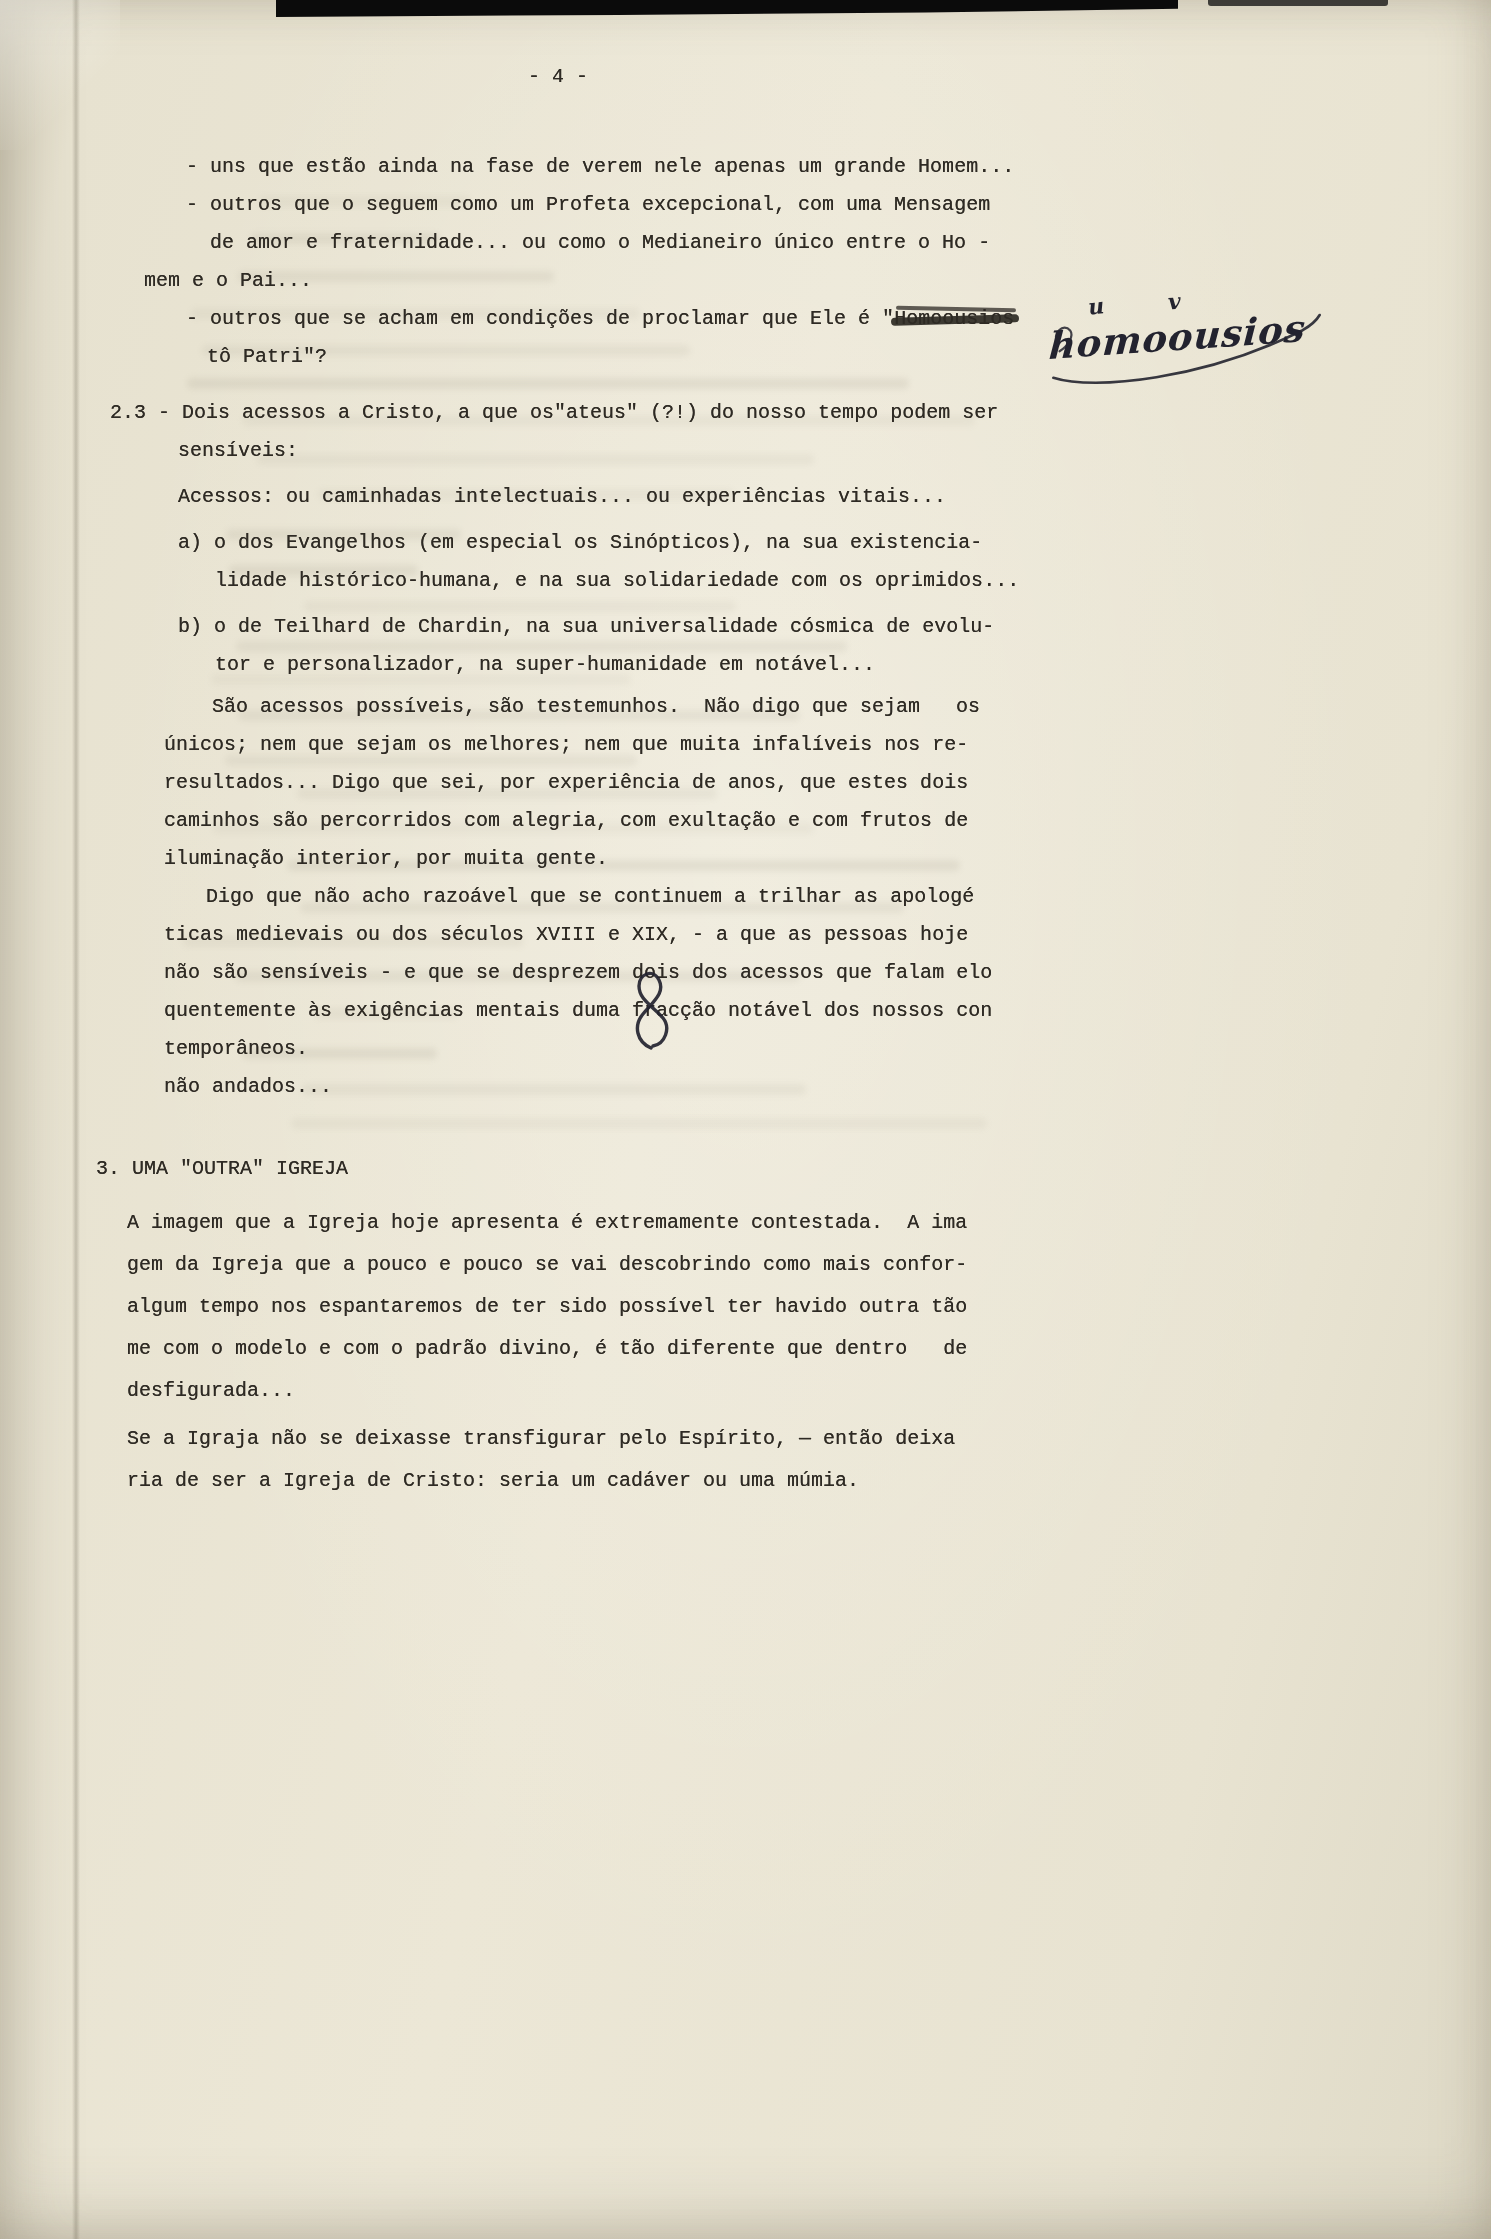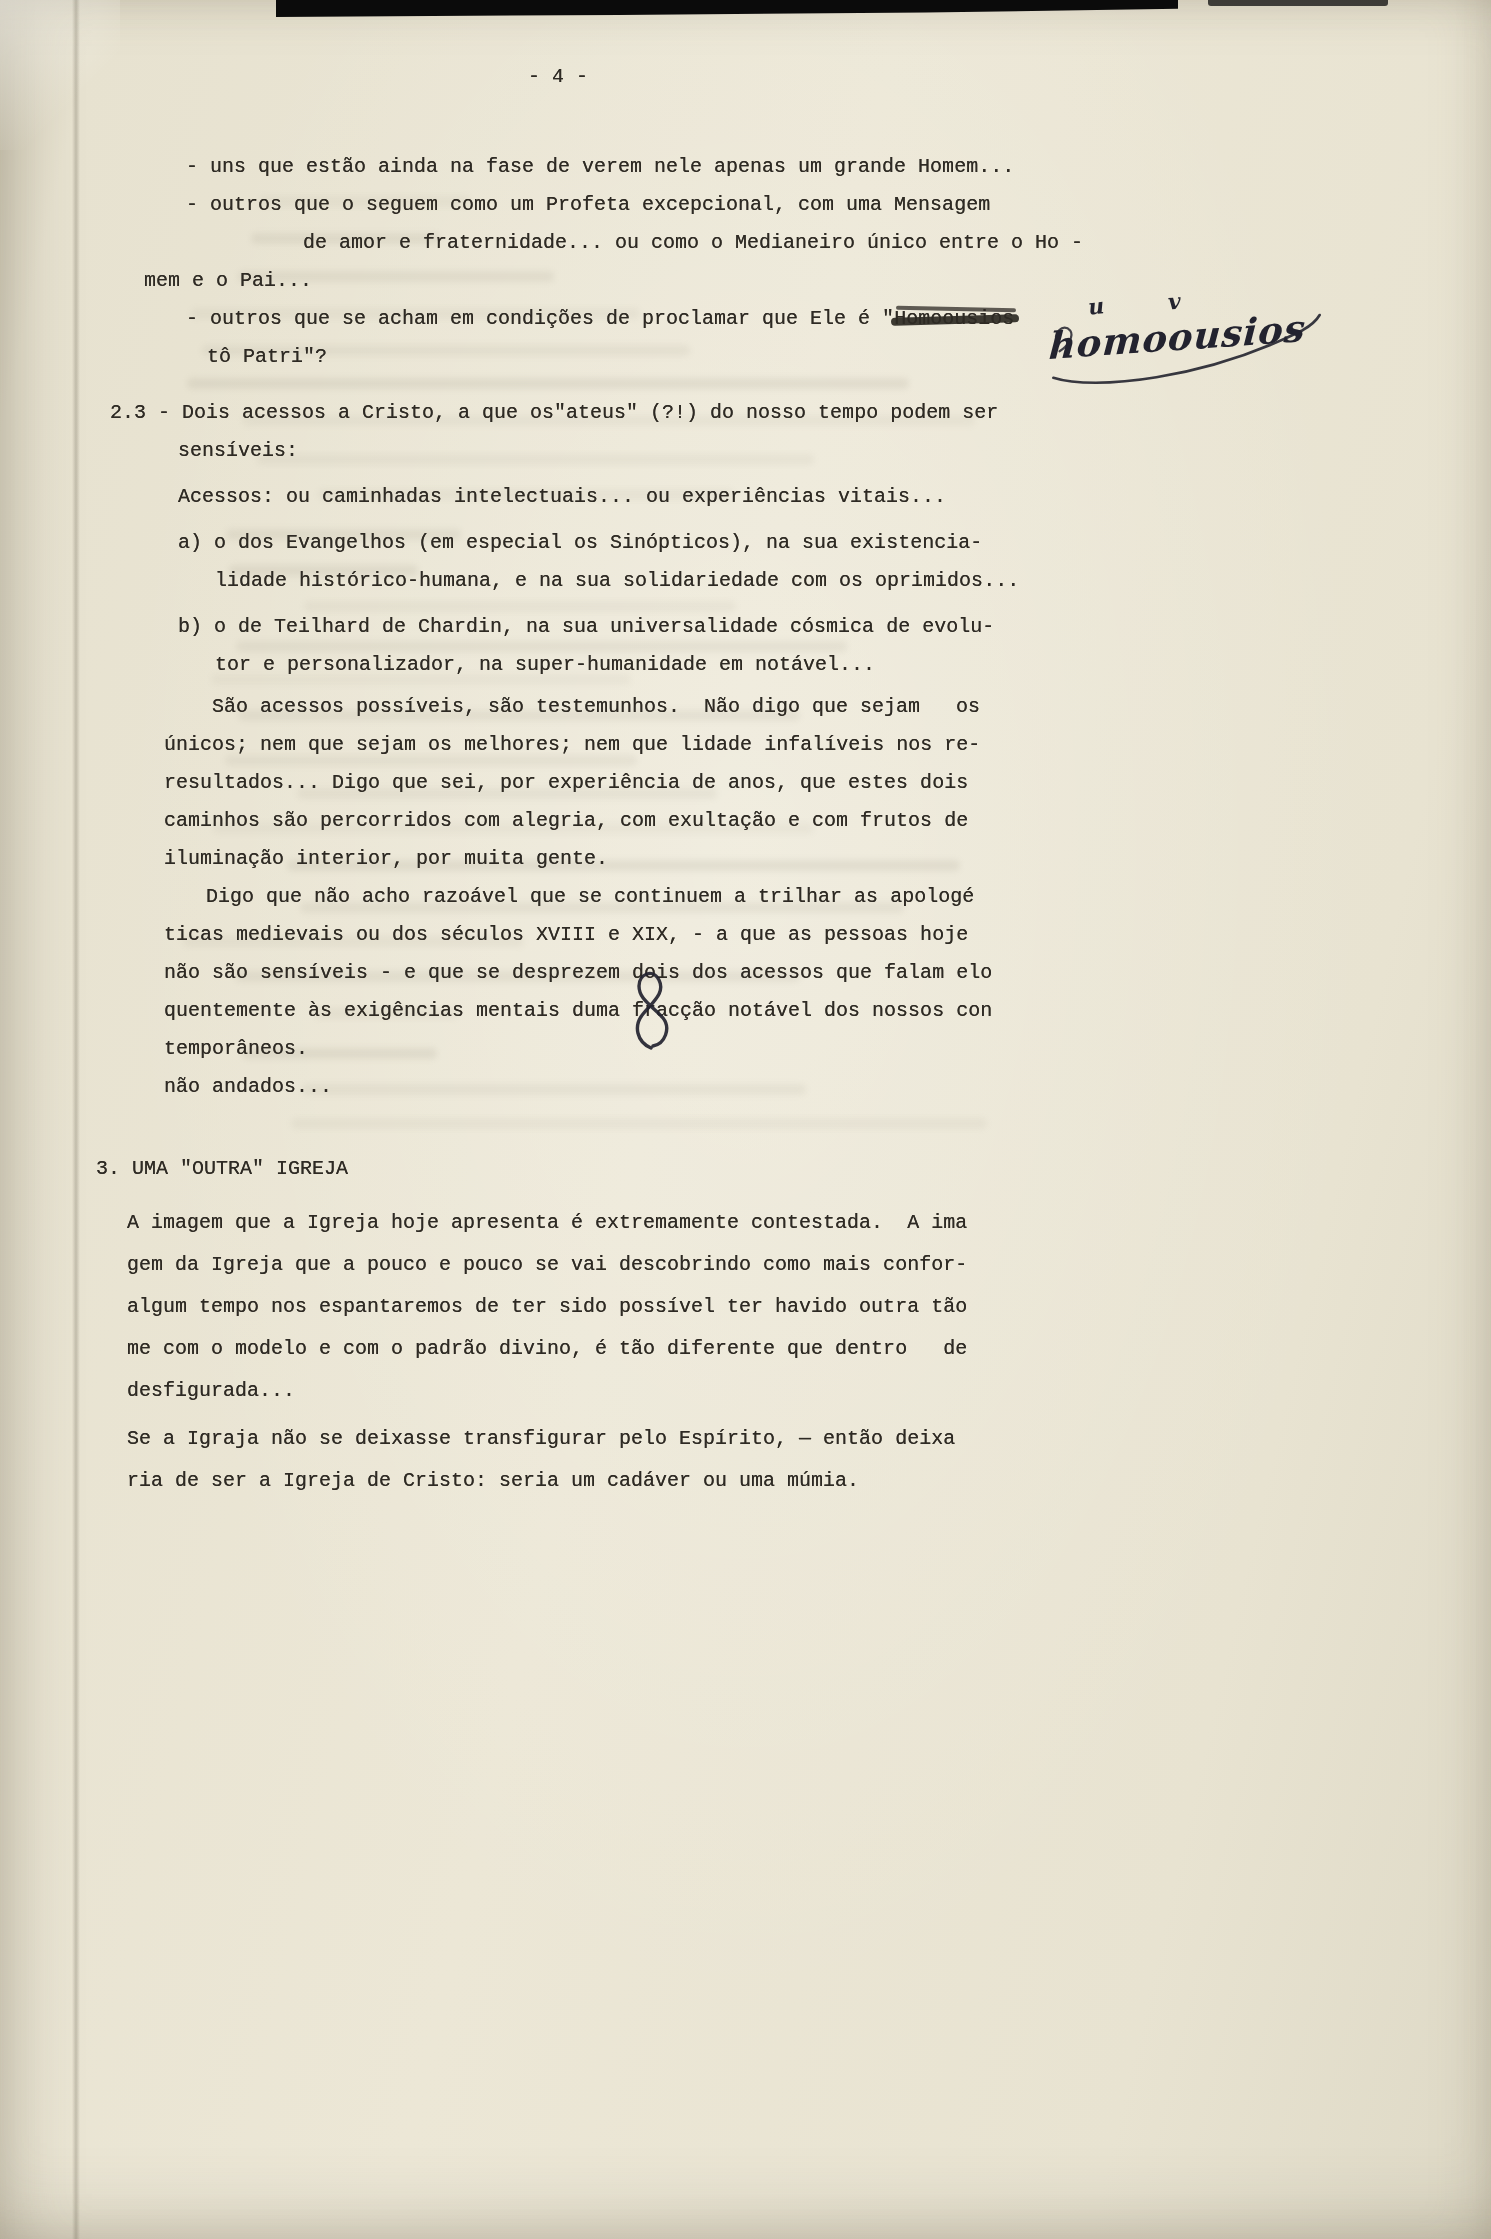--- a/index.html
+++ b/index.html
@@ -128,33 +128,33 @@
       <div class="smudge" style="top: 1008.13px; left: 313.901px; width: 144.343px; opacity: 0.092;"></div>
       <div class="smudge" style="top: 1047.69px; left: 241.757px; width: 195.446px; opacity: 0.149;"></div>
       <div class="smudge" style="top: 1083.65px; left: 302.124px; width: 504.245px; opacity: 0.102;"></div>
       <div class="smudge" style="top: 1118px; left: 291.05px; width: 695.677px; opacity: 0.084;"></div>
     </div>
 
   <div class="textlayer">
       <div class="line" style="margin-left: 432px; margin-top: 58px;"><span>- 4 -</span></div>
       <div class="line" style="margin-left: 90px; margin-top: 52px;"><span>- uns que estão ainda na fase de verem nele apenas um grande Homem...</span></div>
       <div class="line" style="margin-left: 90px;"><span>- outros que o seguem como um Profeta excepcional, com uma Mensagem</span></div>
-      <div class="line" style="margin-left: 114px; text-align: center;"><span>de amor e fraternidade... ou como o Medianeiro único entre o Ho -</span></div>
+      <div class="line" style="margin-left: 114px;"><span>de amor e fraternidade... ou como o Medianeiro único entre o Ho -</span></div>
       <div class="line" style="margin-left: 48px;"><span>mem e o Pai...</span></div>
       <div class="line" style="margin-left: 90px;"><span>- outros que se acham em condições de proclamar que Ele é "</span><span class="strike">Homoousios</span></div>
       <div class="line" style="margin-left: 111px;"><span>tô Patri"?</span></div>
       <div class="line" style="margin-left: 14px; margin-top: 18px;"><span>2.3 - </span><span class="u">Dois acessos a Cristo, a que os"ateus" (?!) do nosso tempo podem ser</span></div>
       <div class="line" style="margin-left: 82px;"><span class="u">sensíveis:</span></div>
       <div class="line" style="margin-left: 82px; margin-top: 8px;"><span>Acessos: ou caminhadas intelectuais... ou experiências vitais...</span></div>
       <div class="line" style="margin-left: 82px; margin-top: 8px;"><span>a) </span><span class="u">o dos Evangelhos (em especial os Sinópticos), na sua existencia-</span></div>
       <div class="line" style="margin-left: 119px;"><span class="u">lidade histórico-humana, e na sua solidariedade com os oprimidos...</span></div>
       <div class="line" style="margin-left: 82px; margin-top: 8px;"><span>b) </span><span class="u">o de Teilhard de Chardin, na sua universalidade cósmica de evolu-</span></div>
       <div class="line" style="margin-left: 119px;"><span class="u">tor e personalizador, na super-humanidade em notável...</span></div>
       <div class="line" style="margin-left: 116px; margin-top: 4px;"><span>São acessos possíveis, são testemunhos.  Não digo que sejam   os</span></div>
-      <div class="line" style="margin-left: 68px;"><span>únicos; nem que sejam os </span><span class="u">melhores</span><span>; nem que lidade </span><span class="u">infalíveis</span><span> nos re-</span></div>
+      <div class="line" style="margin-left: 68px;"><span>únicos; nem que sejam os </span><span class="u">melhores</span><span>; nem que muita </span><span class="u">infalíveis</span><span> nos re-</span></div>
       <div class="line" style="margin-left: 68px;"><span>resultados... Digo que sei, por experiência de anos, que estes dois</span></div>
       <div class="line" style="margin-left: 68px;"><span>caminhos são percorridos com alegria, com exultação e com frutos de</span></div>
       <div class="line" style="margin-left: 68px;"><span>iluminação interior, por muita gente.</span></div>
       <div class="line" style="margin-left: 110px;"><span>Digo que não acho razoável que se continuem a trilhar as </span><span class="u">apologé</span></div>
       <div class="line" style="margin-left: 68px;"><span>ticas medievais ou dos séculos XVIII e XIX, - a que as pessoas hoje</span></div>
       <div class="line" style="margin-left: 68px;"><span>não são sensíveis - e que se desprezem dois dos acessos que falam </span><span class="u">elo</span></div>
       <div class="line" style="margin-left: 68px;"><span>quentemente às exigências mentais duma fracção notável dos nossos </span><span class="u">con</span></div>
       <div class="line" style="margin-left: 68px;"><span>temporâneos.</span></div>
       <div class="line" style="margin-left: 68px;"><span>não andados...</span></div>
       <div class="line" style="margin-left: 0px; margin-top: 44px;"><span>3. </span><span class="u">UMA "OUTRA" IGREJA</span></div>

